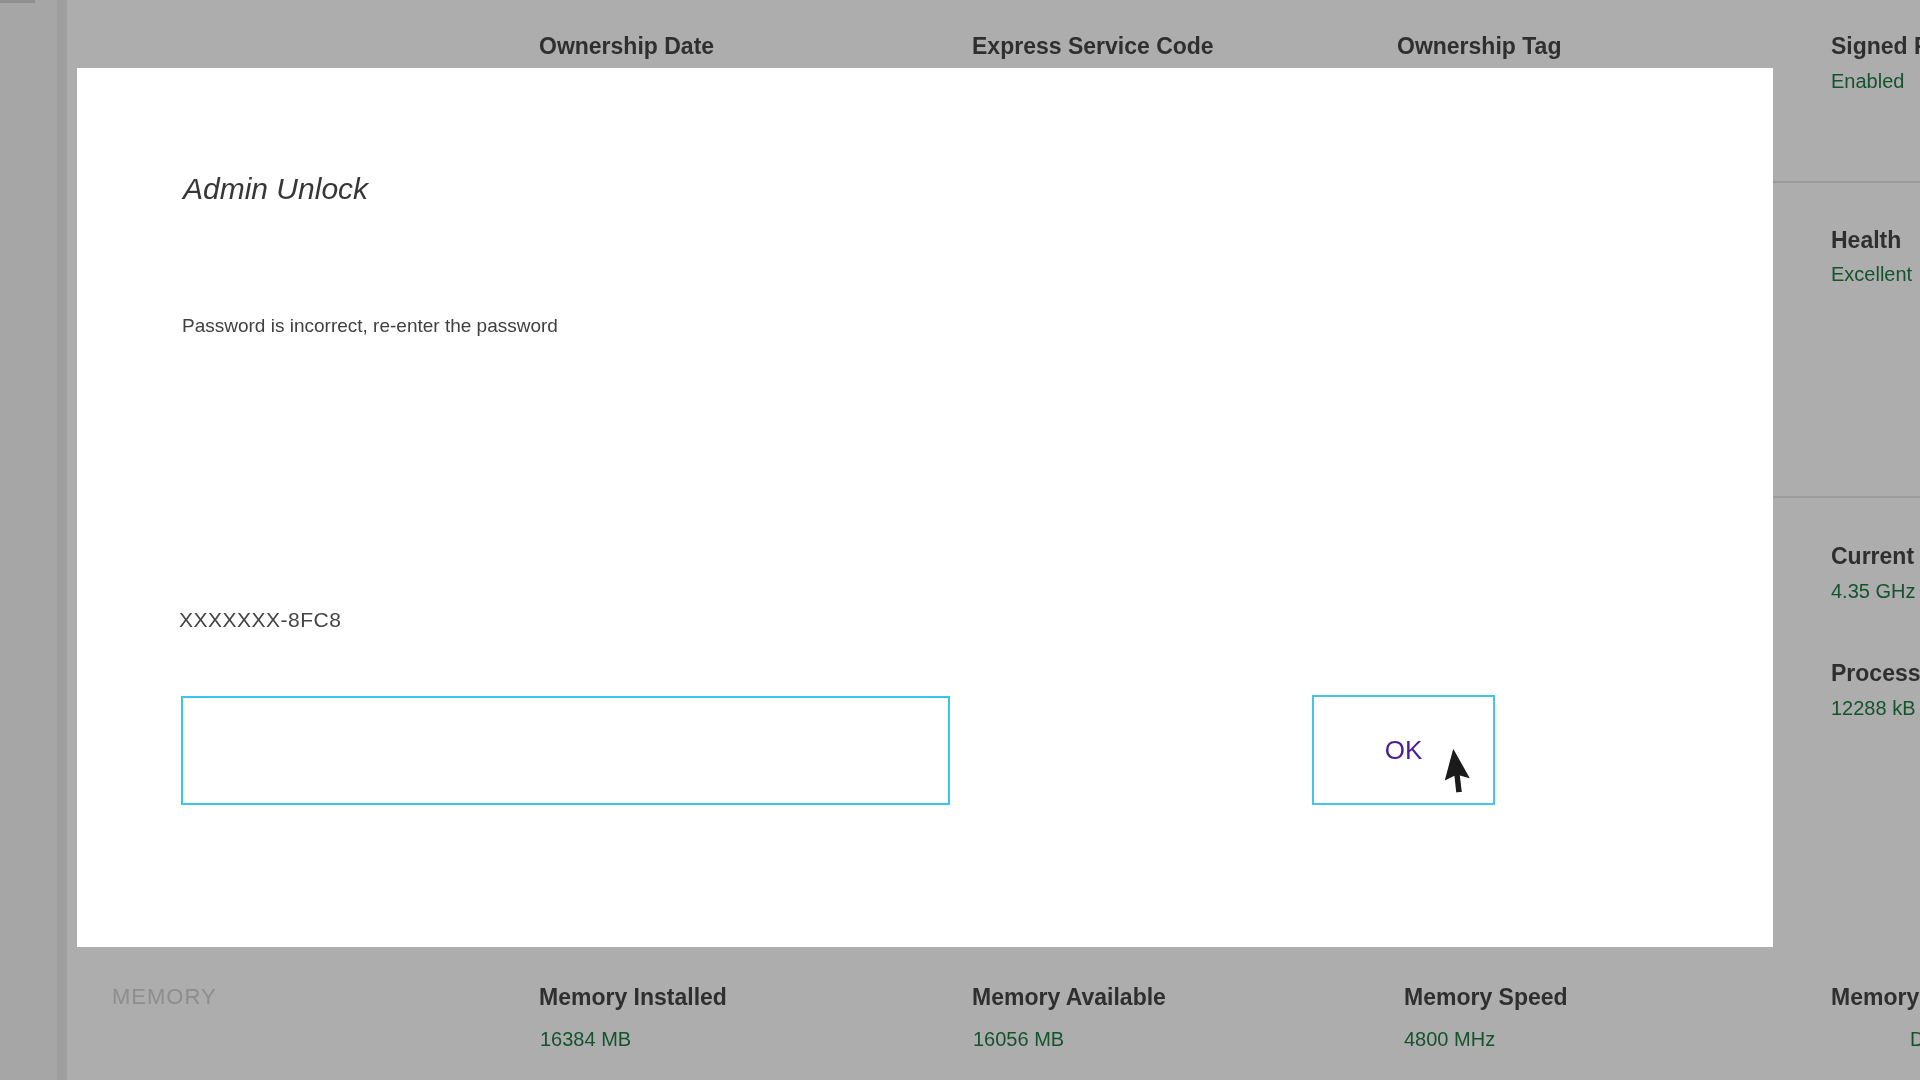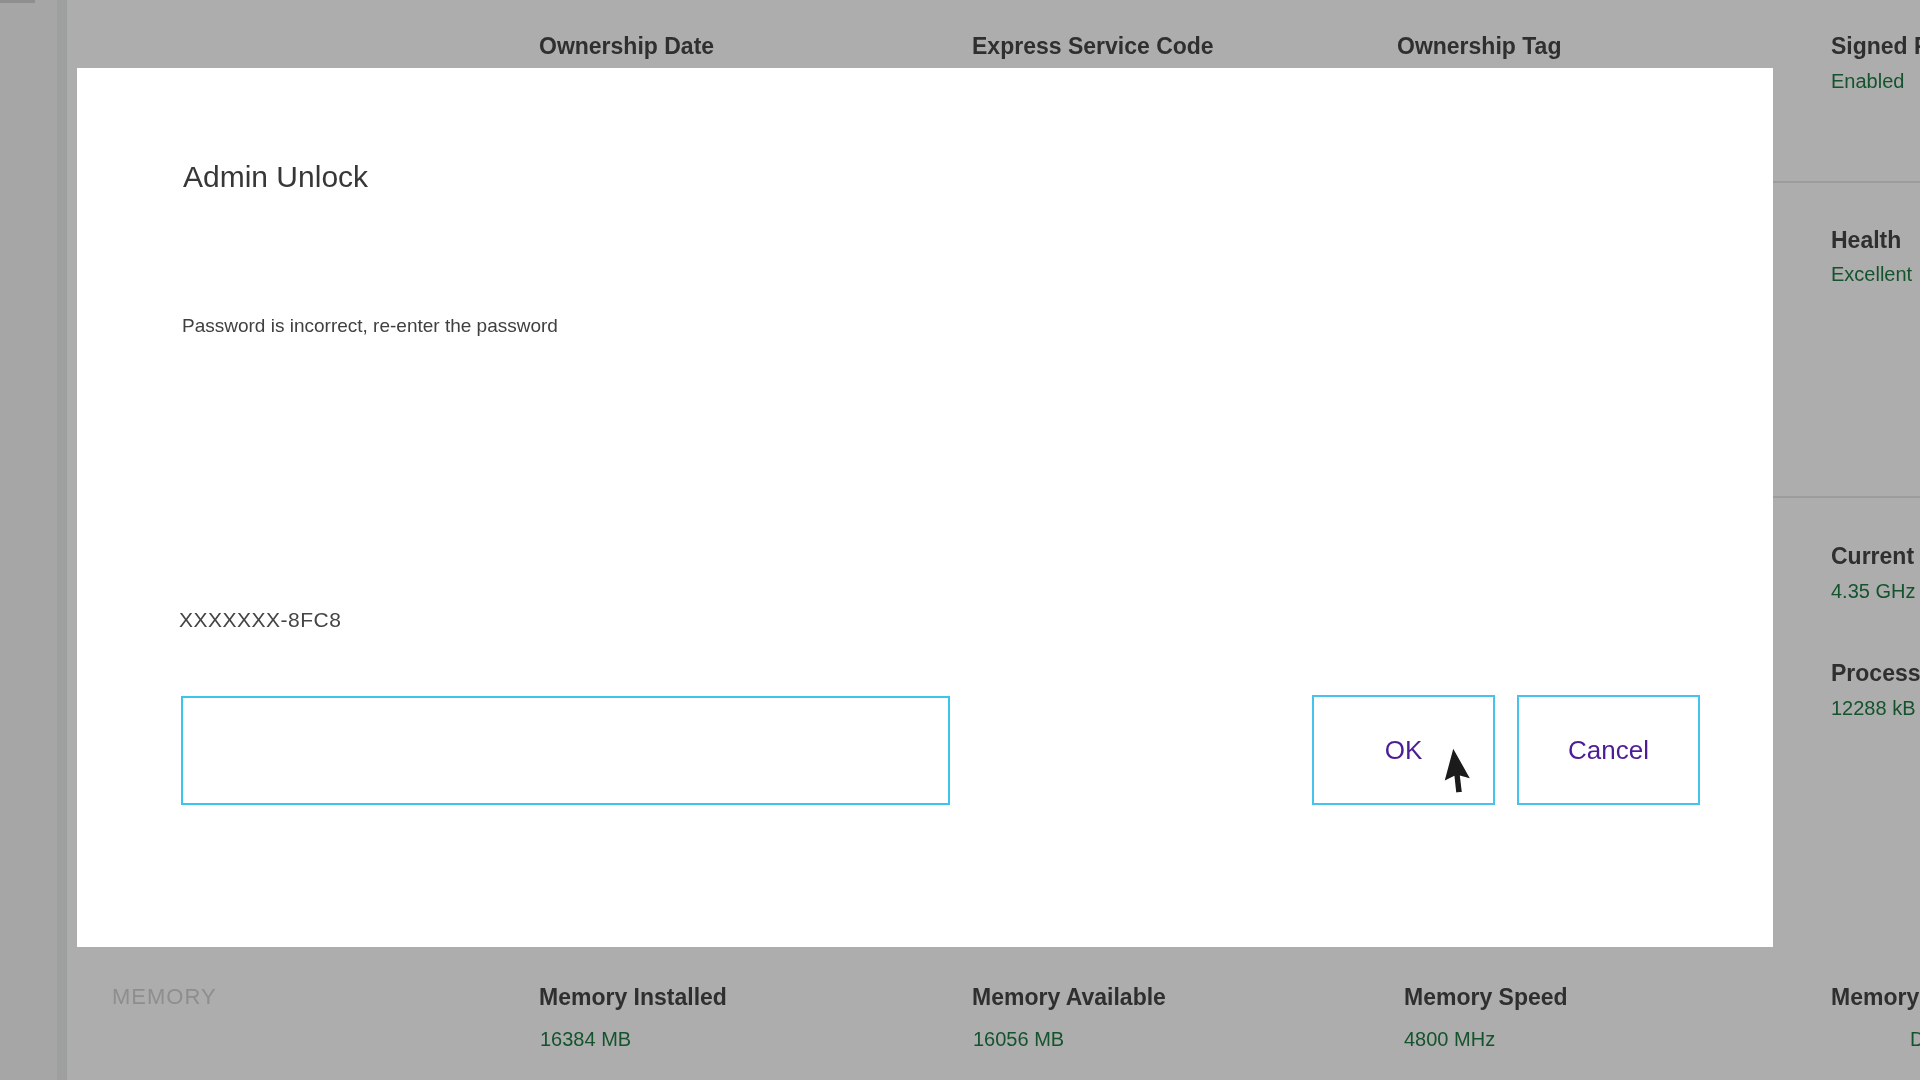--- a/index.html
+++ b/index.html
@@ -77,32 +77,29 @@
     <div class="abs val" style="left:973px;top:1028px;">16056 MB</div>
 
     <div class="abs lbl" style="left:1404px;top:984px;">Memory Speed</div>
     <div class="abs val" style="left:1404px;top:1028px;">4800 MHz</div>
 
     <div class="abs lbl" style="left:1831px;top:984px;">Memory Channel Mode</div>
     <div class="abs val" style="left:1882px;top:1028px;margin-left:28px;">Dual</div>
   </div>
 
   <div class="abs dialog">
-    <div class="abs dialog-title" style="left:106px;top:92px;">Admin Unlock</div>
+    <div class="abs dialog-title" style="left:106px;top:104px;font-style:italic;">Admin Unlock</div>
     <div class="abs dialog-message" style="left:105px;top:247px;">Password is incorrect, re-enter the password</div>
     <div class="abs unlock-code" style="left:102px;top:540px;">XXXXXXX-8FC8</div>
   </div>
 
   <input type="text" class="abs password-input" placeholder="" style="">
 
   <div class="abs btn btn-ok">
     <span>OK</span>
-  </div>
-  <div class="abs btn btn-cancel">
-    <span>Cancel</span>
   </div>
 
   <svg class="abs cursor" viewBox="0 0 52 58">
     <g transform="rotate(15 10 2)">
       <path d="M10 2 L10 38 L18.5 30.5 L24.5 46 L31 43.5 L25 28.5 L36 28.5 Z" fill="#1B1B1B" stroke="#FFFFFF" stroke-width="1.4"></path>
     </g>
   </svg>
 
 </div>
 

